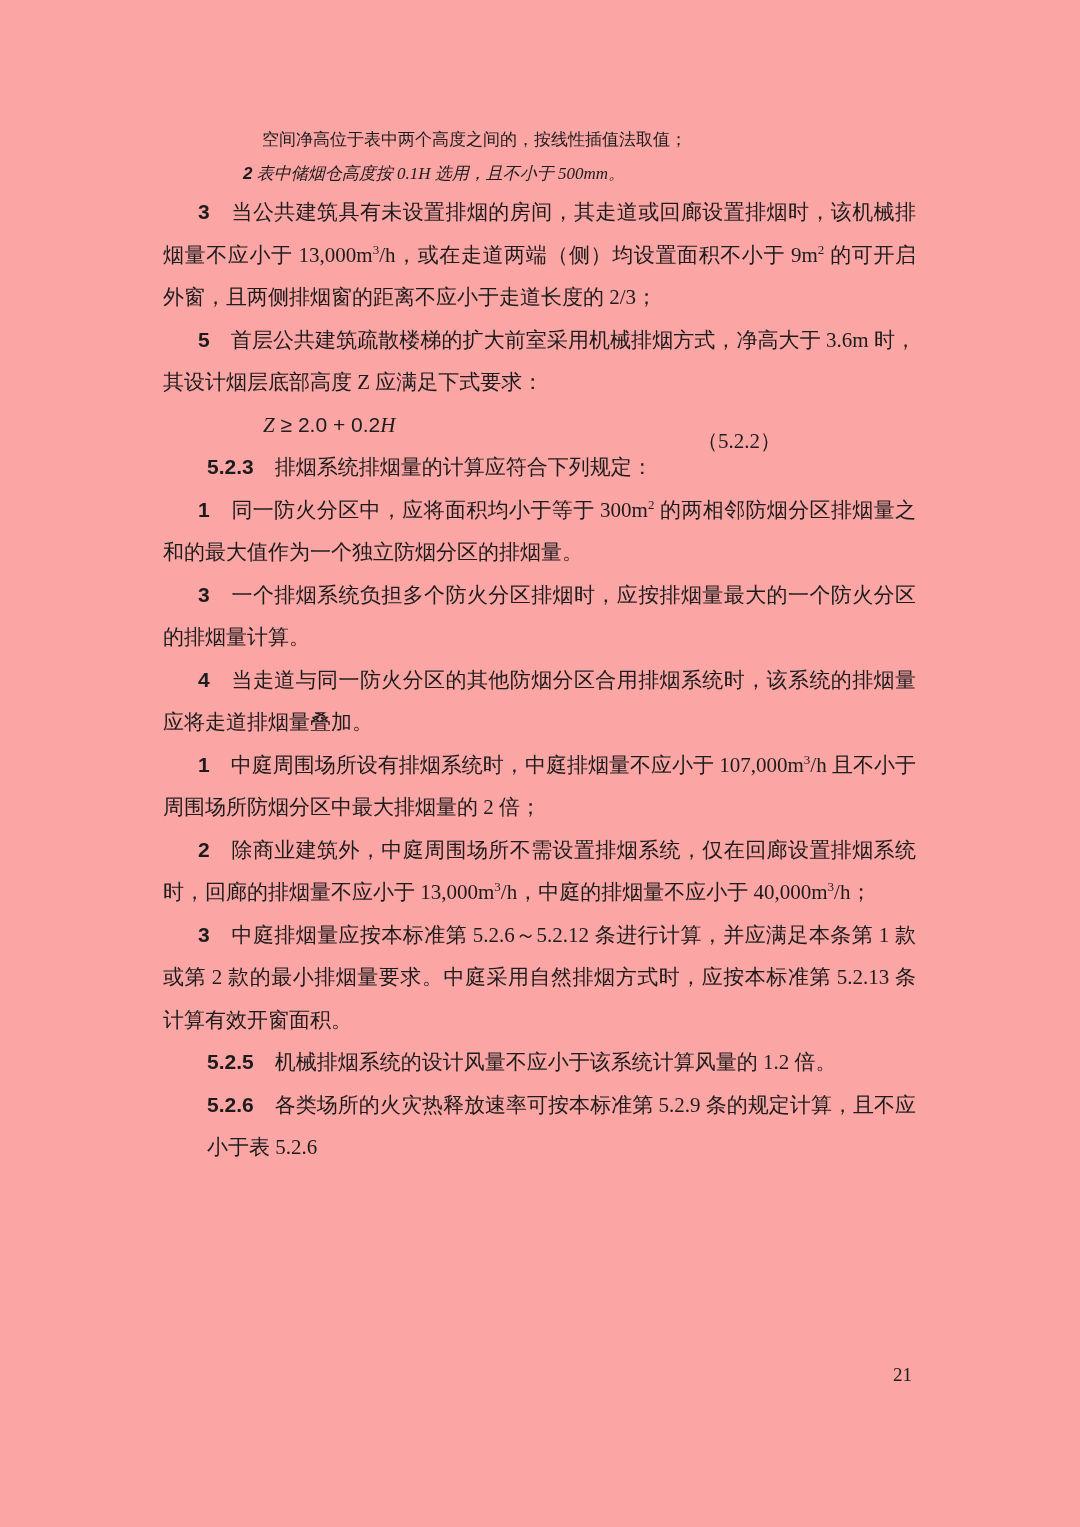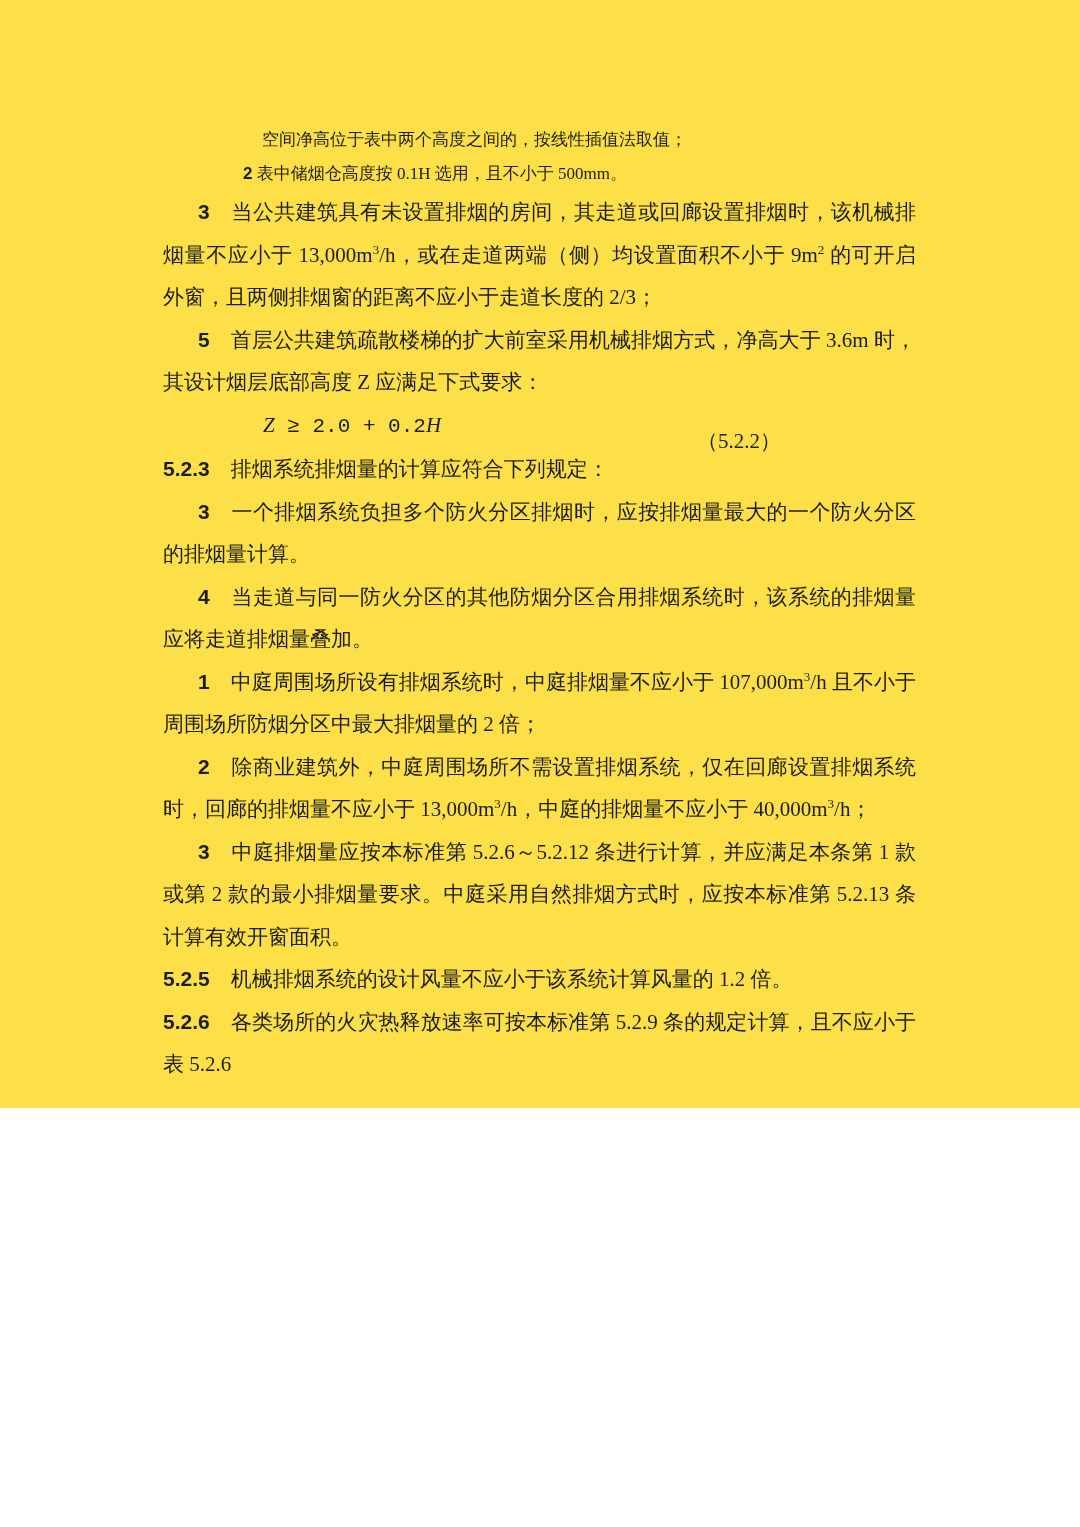--- a/index.html
+++ b/index.html
@@ -3,50 +3,50 @@
 <meta charset="utf-8">
 <style>
   html, body {
     margin: 0;
     padding: 0;
     background: #ffffff;
   }
   .page {
     position: relative;
     width: 1080px;
-    height: 1108px;
-    background: #fde047;
+    height: 1527px;
+    background: #fca5a5;
     color: #1c1c1c;
     font-family: "Liberation Serif", "DejaVu Serif", serif;
     overflow: hidden;
   }
   .content {
     position: absolute;
     left: 163px;
     top: 123px;
     width: 753px;
   }
   .para {
     margin: 0;
     text-align: justify;
   }
   
   .note {
     font-size: 17px;
     line-height: 34px;
   }
   .note-cont { padding-left: 99px; }
-  .note-item { padding-left: 80px; }
+  .note-item { padding-left: 80px; font-style: italic; }
   
   .body-text {
     font-size: 21px;
     line-height: 42.5px;
   }
   .item   { text-indent: 35px; }
-  .clause { text-indent: 0; }
+  .clause { text-indent: 0; margin-left: 44px; }
   .where  { text-indent: 27px; }
   .formula-line {
     position: relative;
     padding-left: 100px;
     text-align: left;
   }
   
   .run-b {
     font-family: "Liberation Sans", "DejaVu Sans", sans-serif;
     font-weight: bold;
@@ -54,21 +54,21 @@
   .run-sup {
     vertical-align: super;
     font-size: 0.62em;
     line-height: 0;
   }
   .run-mi {
     font-style: italic;
     font-family: "Liberation Serif", "DejaVu Serif", serif;
   }
   .run-mn {
-    font-family: Liberation Mono, monospace;
+    font-family: Liberation Sans, sans-serif;
   }
   .run-eqnum {
     position: absolute;
     left: 534px;
     top: 16px;
     font-style: normal;
   }
   .page-number {
     position: absolute;
     left: 893px;
@@ -81,20 +81,21 @@
 <body>
 
 <div class="page">
   <div class="content">
       <div class="para note note-cont"><span>空间净高位于表中两个高度之间的，按线性插值法取值；</span></div>
       <div class="para note note-item"><span class="run-b">2</span><span> 表中储烟仓高度按 0.1H 选用，且不小于 500mm。</span></div>
       <div class="para body-text item"><span class="run-b">3</span><span>　当公共建筑具有未设置排烟的房间，其走道或回廊设置排烟时，该机械排烟量不应小于 13,000m</span><span class="run-sup">3</span><span>/h，或在走道两端（侧）均设置面积不小于 9m</span><span class="run-sup">2</span><span> 的可开启外窗，且两侧排烟窗的距离不应小于走道长度的 2/3；</span></div>
       <div class="para body-text item"><span class="run-b">5</span><span>　首层公共建筑疏散楼梯的扩大前室采用机械排烟方式，净高大于 3.6m 时，其设计烟层底部高度 Z 应满足下式要求：</span></div>
       <div class="para body-text formula-line"><span class="run-mi">Z</span><span class="run-mn"> ≥ 2.0 + 0.2</span><span class="run-mi">H</span><span class="run-eqnum">（5.2.2）</span></div>
       <div class="para body-text clause"><span class="run-b">5.2.3</span><span>　排烟系统排烟量的计算应符合下列规定：</span></div>
+      <div class="para body-text item"><span class="run-b">1</span><span>　同一防火分区中，应将面积均小于等于 300m</span><span class="run-sup">2</span><span> 的两相邻防烟分区排烟量之和的最大值作为一个独立防烟分区的排烟量。</span></div>
       <div class="para body-text item"><span class="run-b">3</span><span>　一个排烟系统负担多个防火分区排烟时，应按排烟量最大的一个防火分区的排烟量计算。</span></div>
       <div class="para body-text item"><span class="run-b">4</span><span>　当走道与同一防火分区的其他防烟分区合用排烟系统时，该系统的排烟量应将走道排烟量叠加。</span></div>
       <div class="para body-text item"><span class="run-b">1</span><span>　中庭周围场所设有排烟系统时，中庭排烟量不应小于 107,000m</span><span class="run-sup">3</span><span>/h 且不小于周围场所防烟分区中最大排烟量的 2 倍；</span></div>
       <div class="para body-text item"><span class="run-b">2</span><span>　除商业建筑外，中庭周围场所不需设置排烟系统，仅在回廊设置排烟系统时，回廊的排烟量不应小于 13,000m</span><span class="run-sup">3</span><span>/h，中庭的排烟量不应小于 40,000m</span><span class="run-sup">3</span><span>/h；</span></div>
       <div class="para body-text item"><span class="run-b">3</span><span>　中庭排烟量应按本标准第 5.2.6～5.2.12 条进行计算，并应满足本条第 1 款或第 2 款的最小排烟量要求。中庭采用自然排烟方式时，应按本标准第 5.2.13 条计算有效开窗面积。</span></div>
       <div class="para body-text clause"><span class="run-b">5.2.5</span><span>　机械排烟系统的设计风量不应小于该系统计算风量的 1.2 倍。</span></div>
       <div class="para body-text clause"><span class="run-b">5.2.6</span><span>　各类场所的火灾热释放速率可按本标准第 5.2.9 条的规定计算，且不应小于表 5.2.6</span></div>
     </div>
   <div class="page-number">21</div>
 </div>

